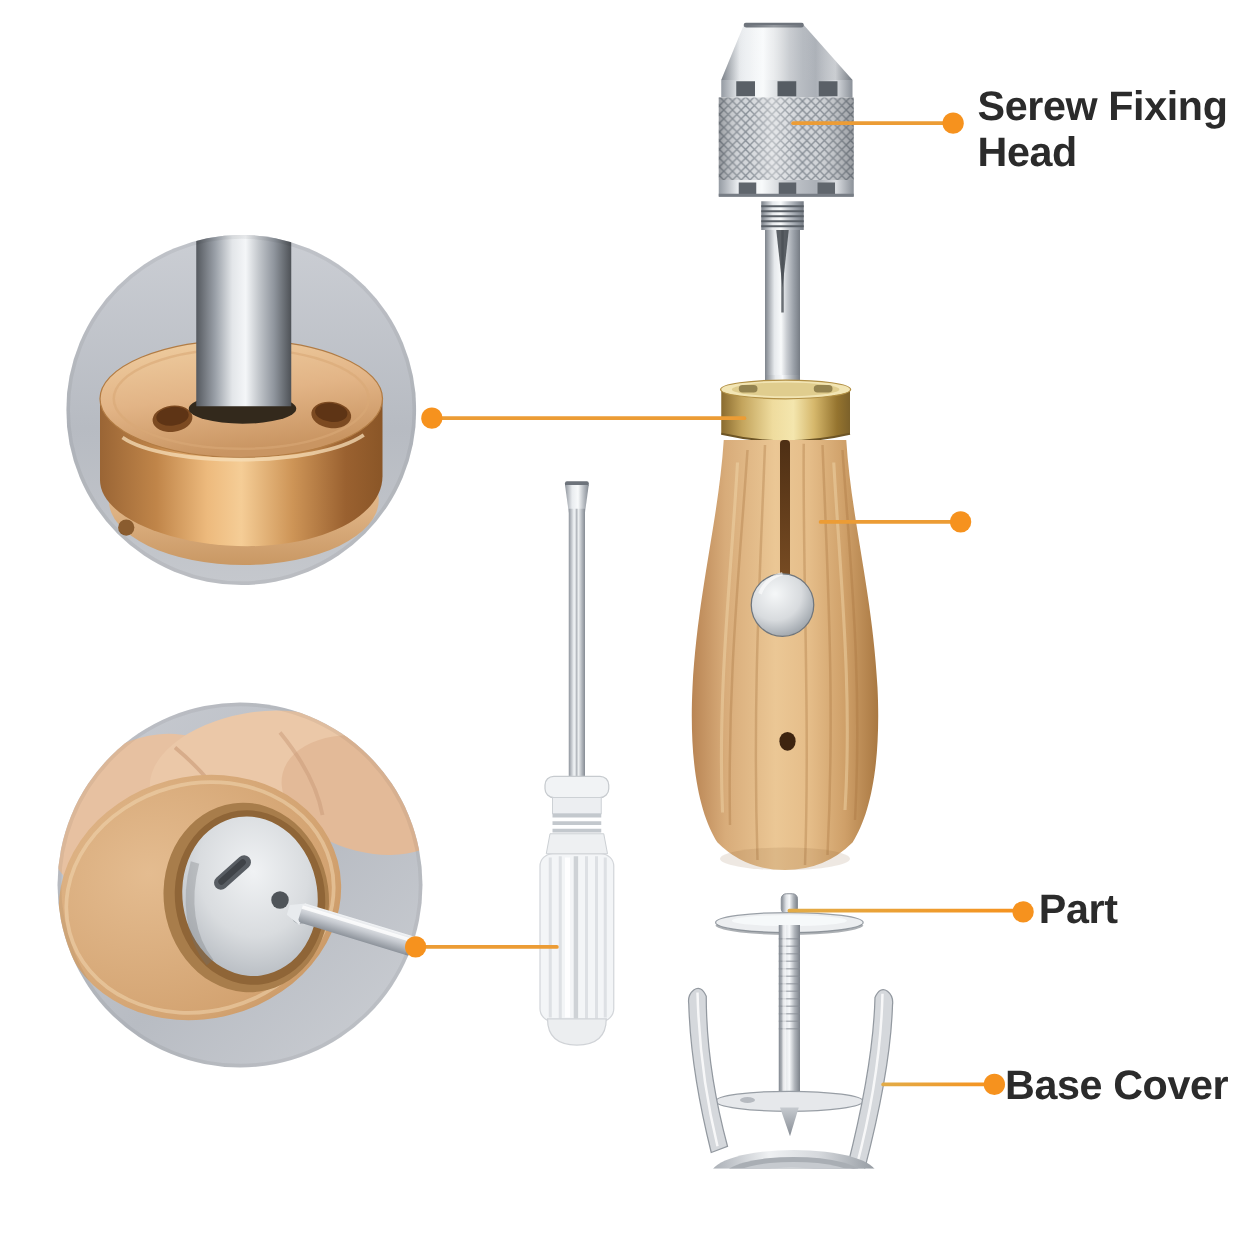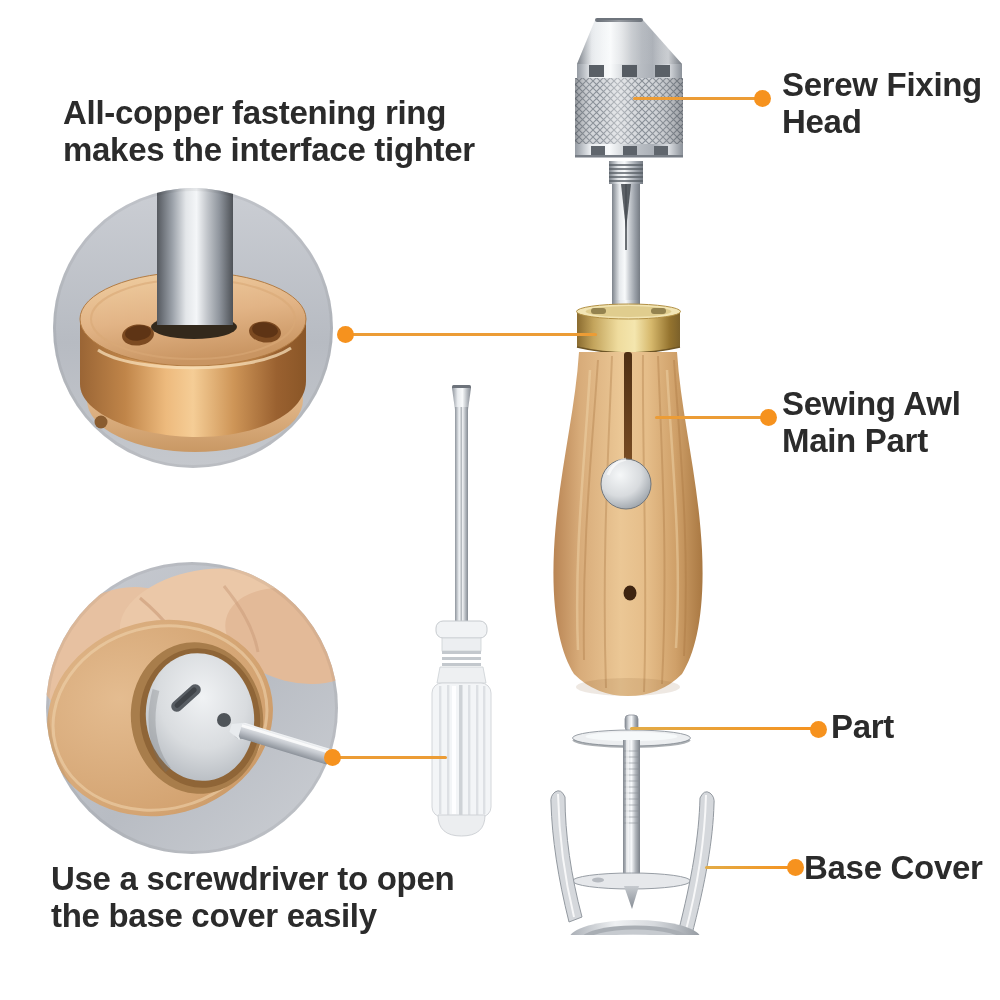--- a/index.html
+++ b/index.html
@@ -396,23 +396,20 @@
   <div class="dot" style="left:810px;top:721px;"></div>
 
   <div class="lead gold" style="left:705px;top:866px;width:90px;"></div>
   <div class="dot" style="left:787px;top:859px;"></div>
 
   <div class="lead" style="left:332px;top:756px;width:115px;"></div>
   <div class="dot" style="left:324px;top:749px;"></div>
 
   <div class="label" style="left:782px;top:66px;width:222px;">Serew Fixing Head</div>
 
-  <div class="label" style="left:63px;top:94px;width:412px;">All-copper fastening ring makes the interface tighter</div>
-
-  <div class="label" style="left:782px;top:385px;width:212px;">Sewing Awl Main Part</div>
+
 
   <div class="label" style="left:831px;top:708px;">Part</div>
 
   <div class="label" style="left:804px;top:849px;width:220px;">Base Cover</div>
 
-  <div class="label" style="left:51px;top:860px;width:412px;">Use a screwdriver to open the base cover easily</div>
 
 </div>
 
 </body></html>

